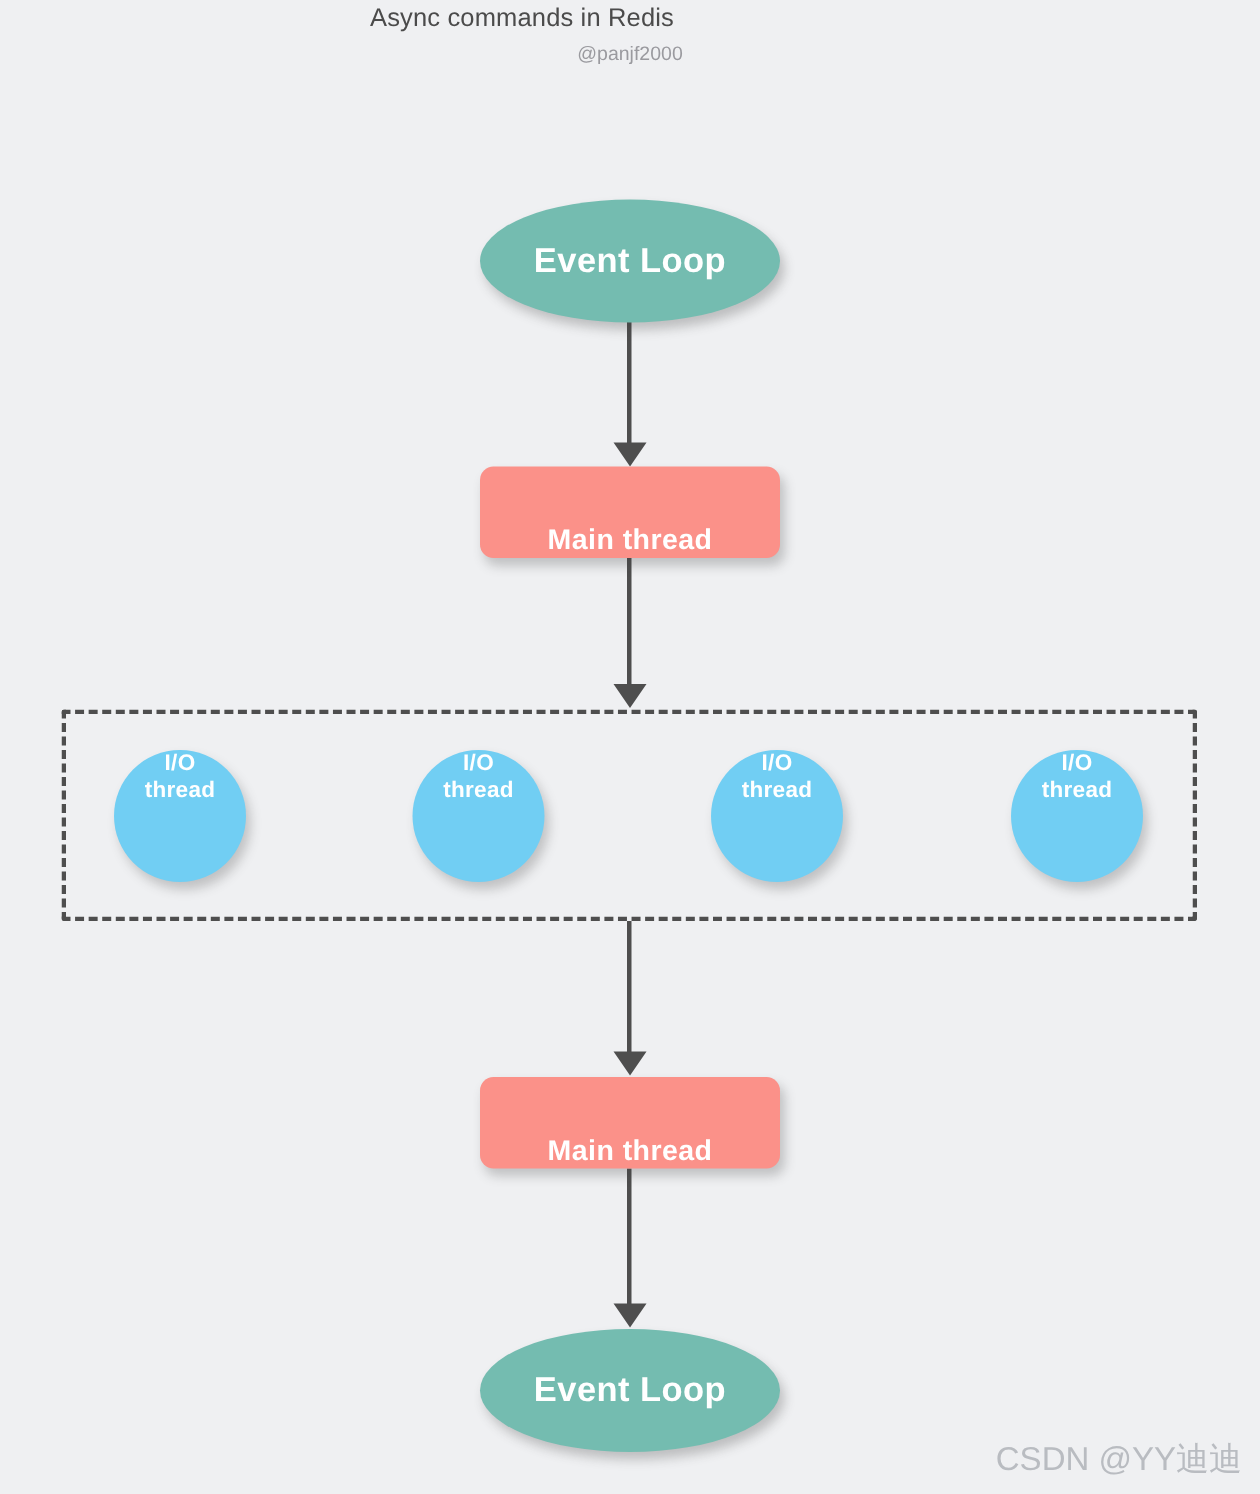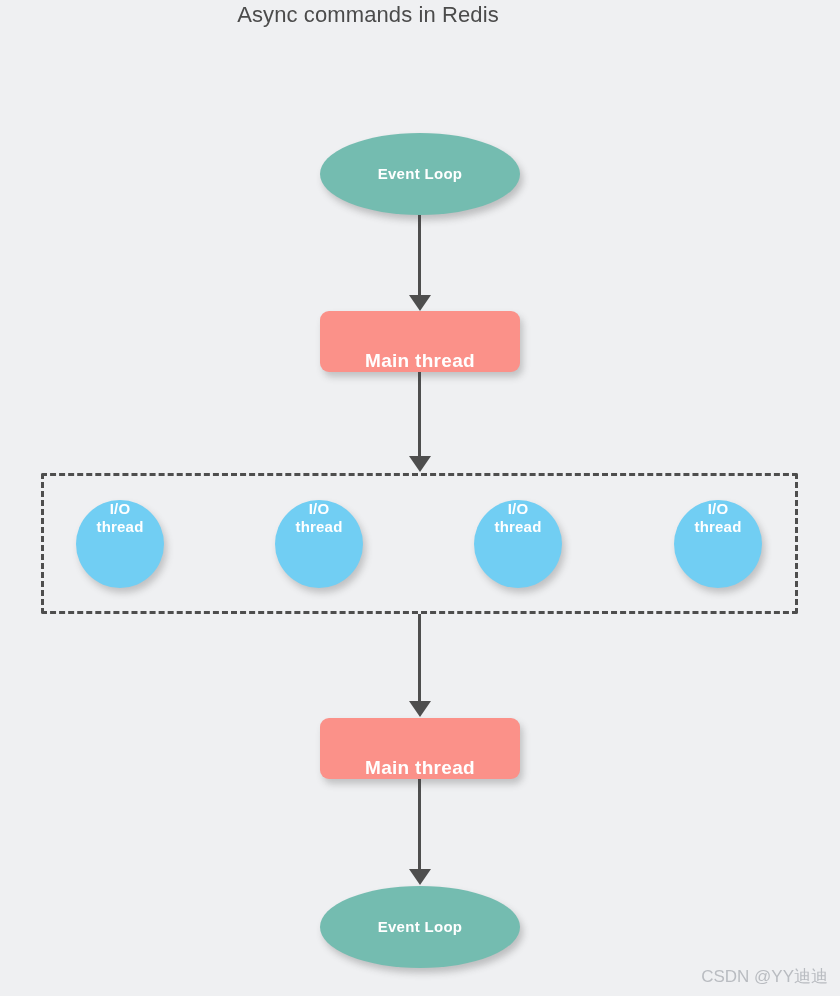--- a/index.html
+++ b/index.html
@@ -19,25 +19,24 @@
     height: 996px;
   }
 
   
   .title {
     position: absolute;
     left: 0;
     top: 2px;
     width: 696px;
     text-align: center;
-    font-size: 22px;
+    font-size: 17px;
     color: #4b4b4b;
     font-family: "Liberation Sans", sans-serif;
     letter-spacing: 0.1px;
-    margin-left: 20px;
   }
   .subtitle {
     position: absolute;
     left: 0;
     top: 28px;
     width: 840px;
     text-align: center;
     font-size: 13px;
     color: #9a9a9f;
     font-family: "Liberation Sans", sans-serif;
@@ -58,21 +57,21 @@
     width: 200px;
     height: 82px;
     border-radius: 50% / 50%;
     background: #74bcb0;
     box-shadow: 3px 5px 7px rgba(60,60,60,0.28);
     display: flex;
     align-items: center;
     justify-content: center;
   }
   .ellipse .node-label {
-    font-size: 15px;
+    font-size: 23px;
     letter-spacing: 0.3px;
   }
 
   .rect {
     position: absolute;
     width: 200px;
     height: 61px;
     border-radius: 9px;
     background: #fb9189;
     box-shadow: 3px 5px 7px rgba(60,60,60,0.26);
@@ -131,31 +130,32 @@
     border-left: 11px solid transparent;
     border-right: 11px solid transparent;
     border-top: 16px solid #4e4e4e;
   }
 
   
   .watermark {
     position: absolute;
     right: 12px;
     bottom: 8px;
-    font-size: 17px;
+    font-size: 22px;
     color: #b9bcc1;
     font-family: "Liberation Sans", sans-serif;
   }
 </style>
 </head>
 <body>
 
 <div id="canvas">
 
   <div class="title">Async commands in Redis</div>
+  <div class="subtitle">@panjf2000</div>
 
   <div class="arrow" style="top:214px; height:82px;"></div>
   <div class="arrow" style="top:372px; height:85px;"></div>
   <div class="arrow" style="top:614px; height:88px;"></div>
   <div class="arrow" style="top:779px; height:91px;"></div>
 
   <div class="dashed-box"></div>
 
   <div class="ellipse" style="left:320px; top:133px;">
     <span class="node-label">Event Loop</span>

